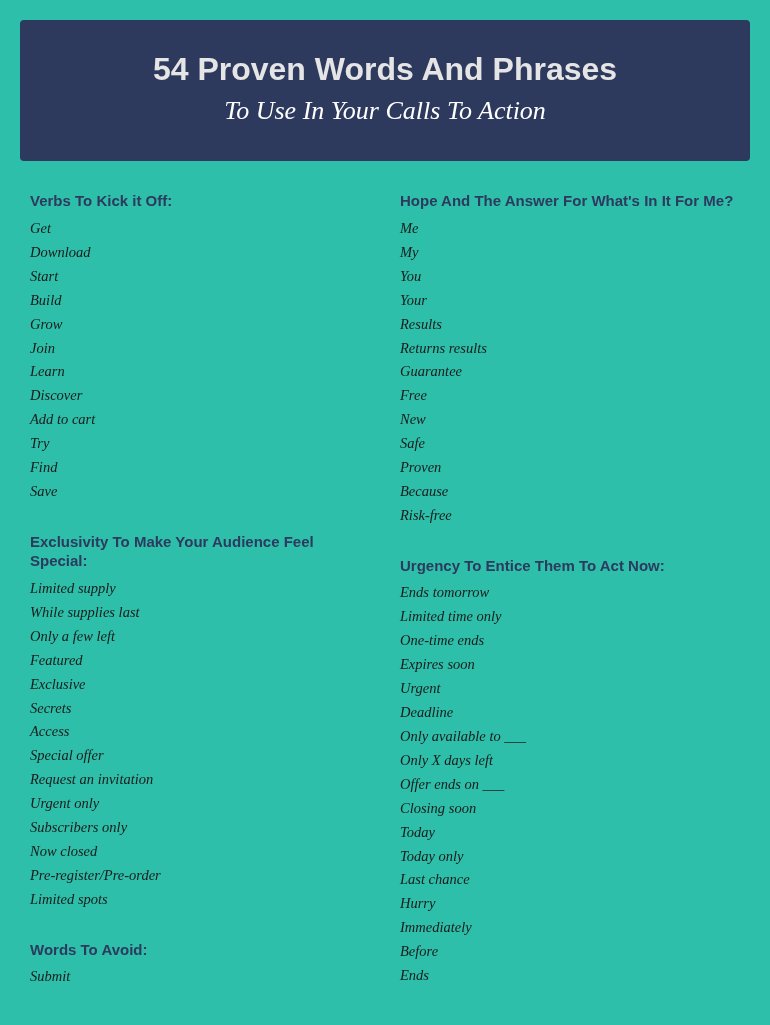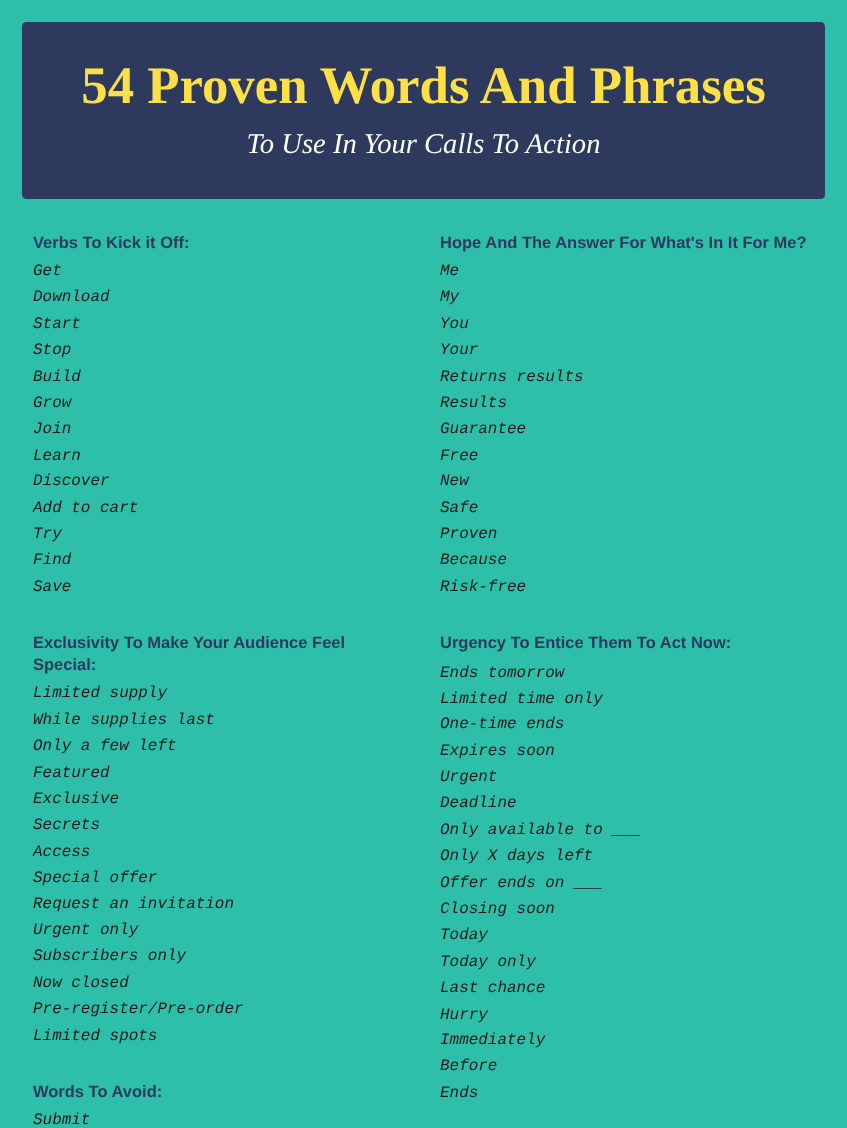--- a/index.html
+++ b/index.html
@@ -13,24 +13,24 @@
       padding: 20px;
     }
     .header-box {
       background-color: #2d3a5e;
       border-radius: 4px;
       padding: 30px 40px 35px;
       margin-bottom: 30px;
       text-align: center;
     }
     .header-title {
-      color: #fde047;
-      font-size: 48px;
+      color: #e5e5e5;
+      font-size: 32px;
       font-weight: 700;
-      font-family: Liberation Serif, serif;
+      font-family: Liberation Sans, sans-serif;
       line-height: 1.2;
       margin-bottom: 8px;
     }
     .header-subtitle {
       color: #ffffff;
       font-size: 26px;
       font-style: italic;
       font-family: Georgia, serif;
       font-weight: normal;
     }
@@ -49,42 +49,41 @@
       color: #2d3a5e;
       font-family: Arial, sans-serif;
       font-weight: 700;
       font-size: 15px;
       margin-bottom: 6px;
       line-height: 1.3;
     }
     .section-item {
       color: #1a1a1a;
       font-style: italic;
-      font-family: Liberation Mono, monospace;
+      font-family: Liberation Serif, serif;
       font-size: 14.5px;
       line-height: 1.65;
     }
   </style>
 </head>
 <body>
 
 <div class="outer">
   <div class="header-box">
     <div class="header-title">54 Proven Words And Phrases</div>
     <div class="header-subtitle">To Use In Your Calls To Action</div>
   </div>
 
   <div class="content" id="content-area">
   <div class="column">
         <div class="section">
           <div class="section-title">Verbs To Kick it Off:</div>
           <div class="section-item">Get</div>
           <div class="section-item">Download</div>
           <div class="section-item">Start</div>
-          <div class="section-item">Stop</div>
           <div class="section-item">Build</div>
           <div class="section-item">Grow</div>
           <div class="section-item">Join</div>
           <div class="section-item">Learn</div>
           <div class="section-item">Discover</div>
           <div class="section-item">Add to cart</div>
           <div class="section-item">Try</div>
           <div class="section-item">Find</div>
           <div class="section-item">Save</div>
         </div>
@@ -110,22 +109,22 @@
           <div class="section-item">Submit</div>
         </div>
       </div>
       <div class="column">
         <div class="section">
           <div class="section-title">Hope And The Answer For What's In It For Me?</div>
           <div class="section-item">Me</div>
           <div class="section-item">My</div>
           <div class="section-item">You</div>
           <div class="section-item">Your</div>
+          <div class="section-item">Results</div>
           <div class="section-item">Returns results</div>
-          <div class="section-item">Results</div>
           <div class="section-item">Guarantee</div>
           <div class="section-item">Free</div>
           <div class="section-item">New</div>
           <div class="section-item">Safe</div>
           <div class="section-item">Proven</div>
           <div class="section-item">Because</div>
           <div class="section-item">Risk-free</div>
         </div>
         <div class="section">
           <div class="section-title">Urgency To Entice Them To Act Now:</div>

